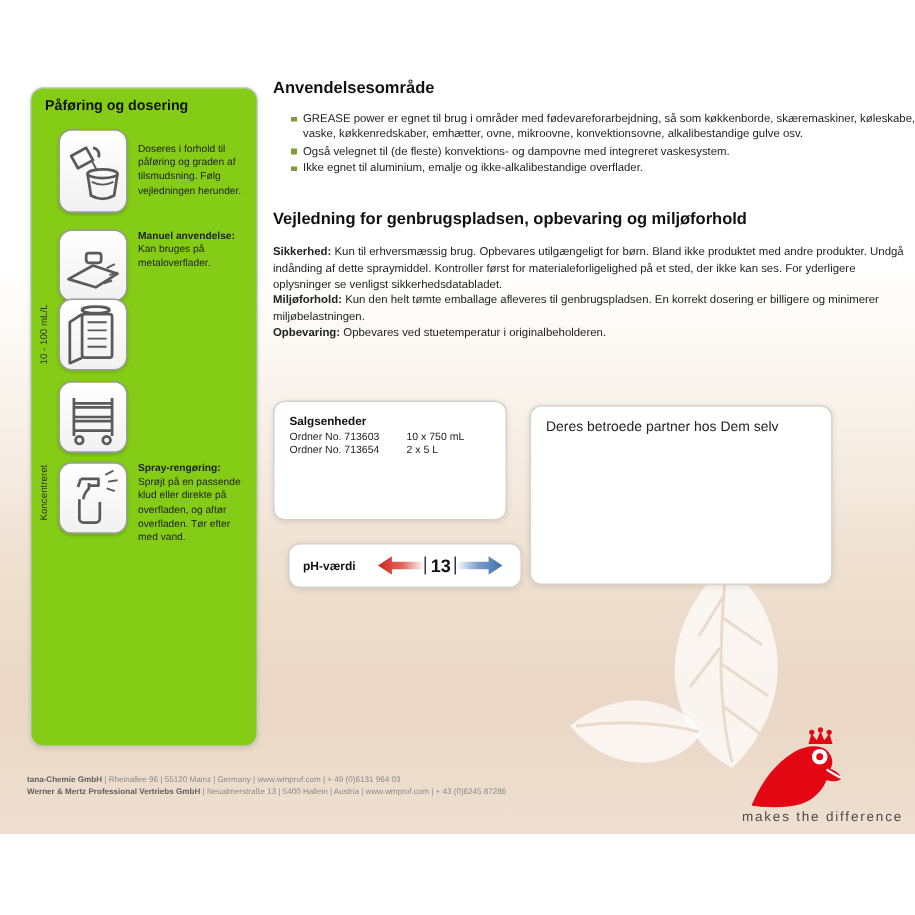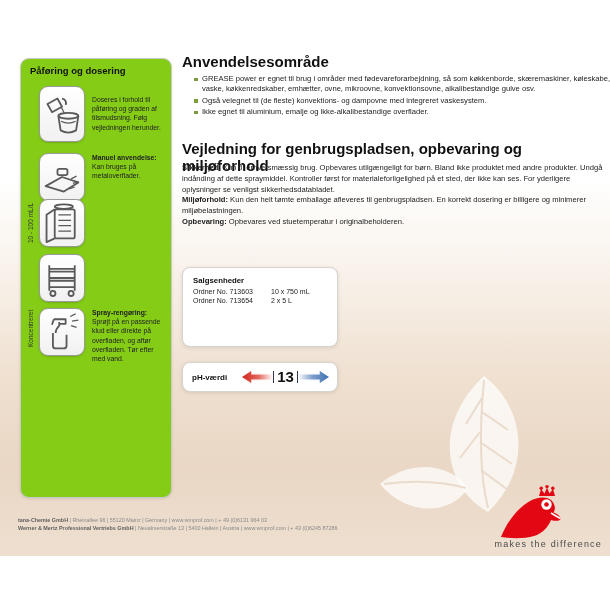--- a/index.html
+++ b/index.html
@@ -20,40 +20,40 @@
         box-shadow:0 1px 2px rgba(0,0,0,.15);}
   .tile.big{height:54px;}
   .stext{font-size:6.8px;line-height:1.35;color:#222;}
   .b{font-weight:bold;}
   .vlabel{position:absolute;left:2px;width:14px;display:flex;align-items:center;justify-content:center;
           writing-mode:vertical-rl;transform:rotate(180deg);font-size:6.5px;color:#333;}
   .vl1{top:134px;height:60px;}
   .vl2{top:243px;height:52px;}
 
   
-  .h1{position:absolute;left:182px;margin:0;font-size:15px;font-weight:bold;color:#111;}
+  .h1{position:absolute;left:182px;margin:0;font-size:11px;font-weight:bold;color:#111;}
   .usage-h{top:53px;}
   .safety-h{top:140px;}
   .bullets{position:absolute;left:194px;top:74px;width:422px;margin:0;padding:0;list-style:none;}
   .bullets li{position:relative;padding-left:8px;font-size:7.6px;line-height:1.38;margin-bottom:1px;color:#222;}
   .bullets li::before{content:"";position:absolute;left:0;top:3.5px;width:3.5px;height:3.5px;background:#7d9c3c;}
   .safety{position:absolute;left:182px;top:163px;width:422px;font-size:7.6px;line-height:1.42;color:#222;}
   .safety p{margin:0;}
 
   
   .box{position:absolute;background:#fff;border:1px solid #d6d2cc;border-radius:8px;
        box-shadow:0 1px 4px rgba(0,0,0,.10);}
   .sales{left:182px;top:267px;width:154px;height:78px;}
   .sales h3{margin:8px 0 3px 10px;font-size:7.8px;font-weight:bold;color:#111;}
   .sales .row{display:flex;margin:0 0 2px 10px;font-size:7px;color:#222;}
   .sales .row .c1{width:78px;}
-  .ph{left:182px;top:362px;width:154px;height:28px;display:flex;align-items:center;}
+  .ph{left:192px;top:362px;width:154px;height:28px;display:flex;align-items:center;}
   .ph .lbl{font-size:8px;font-weight:bold;margin-left:9px;color:#111;}
   .ph .arrows{display:flex;align-items:center;margin-left:13px;}
-  .ph .val{font-size:15px;font-weight:bold;color:#111;padding:0 3px;
+  .ph .val{font-size:12px;font-weight:bold;color:#111;padding:0 3px;
            border-left:1.5px solid #30364f;border-right:1.5px solid #30364f;line-height:12px;}
   .partner{left:353px;top:270px;width:200px;height:118px;}
   .partner p{margin:8px 10px;font-size:9.3px;color:#222;}
 
   
   .footer{position:absolute;left:18px;top:517px;font-size:5.4px;line-height:1.45;color:#8a8a8a;}
   .footer .b{color:#5f5f5f;}
 
   
   .frog{position:absolute;left:499px;top:484px;}
@@ -197,20 +197,23 @@
           <stop offset="0" stop-color="#ffffff"></stop>
               <stop offset="0.45" stop-color="#7d9ecb"></stop>
               <stop offset="1" stop-color="#3a6fb0"></stop>
         </linearGradient>
           </defs>
         <polygon points="35,10 23,2 23,6.5 0,6.5 0,13.5 23,13.5 23,18" fill="url(#gb)" stroke="#fff" stroke-width="1.4"></polygon>
       </svg>
     </span>
   </div>
 
+  <div class="box partner">
+    <p>Deres betroede partner hos Dem selv</p>
+  </div>
 
   <div class="footer">
     <div><span class="b">tana-Chemie GmbH</span><span> | Rheinallee 96 | 55120 Mainz | Germany | www.wmprof.com | + 49 (0)6131 964 03</span></div>
     <div><span class="b">Werner &amp; Mertz Professional Vertriebs GmbH</span><span> | Neualmerstraße 13 | 5400 Hallein | Austria | www.wmprof.com | + 43 (0)6245 87286</span></div>
   </div>
 
   <svg class="frog" width="64" height="56" viewBox="0 0 64 56">
     <g fill="#e30613">
       <path d="M40 12 l2 -7 3.5 4.5 2.5 -6 2.5 6 3.5 -4.5 2 7 z"></path>
       <circle cx="42.2" cy="4.2" r="1.7"></circle>

